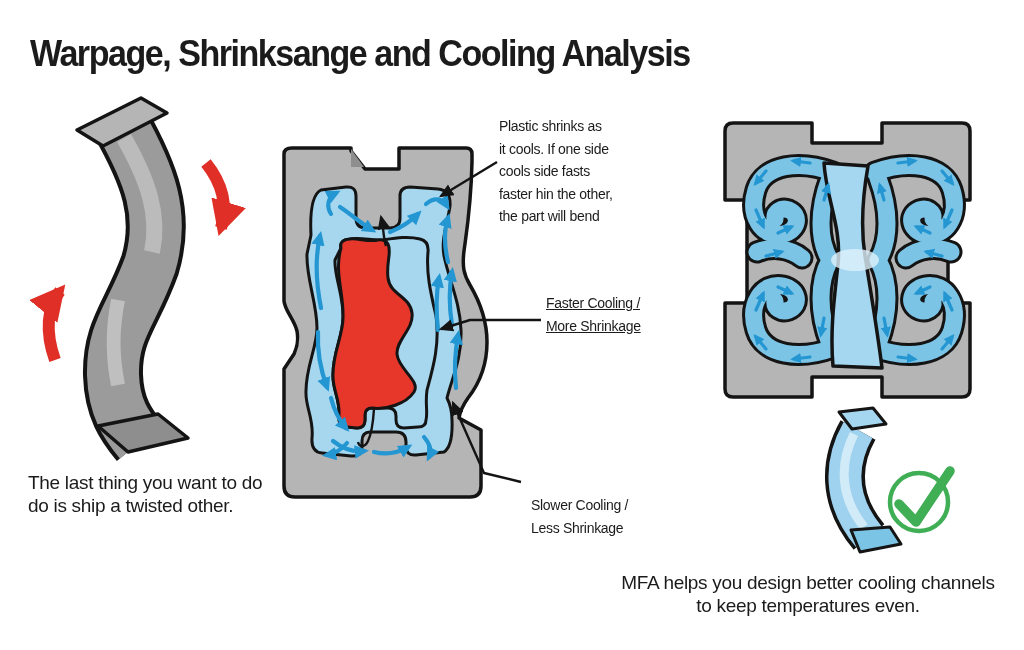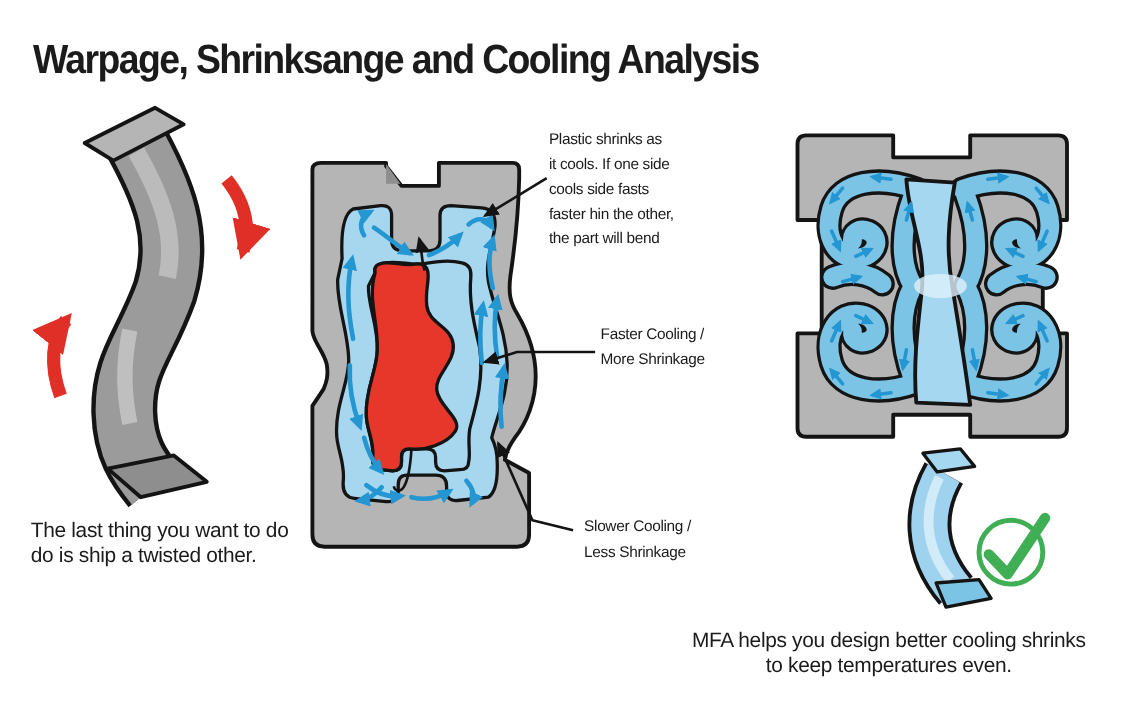--- a/index.html
+++ b/index.html
@@ -11,22 +11,22 @@
   }
   .stage{position:absolute;left:0;top:0;width:1024px;height:650px;}
   .txt{position:absolute;white-space:pre-line;color:var(--text,#1b1b1b);}
   .title{
     left:30px;top:33px;font-size:37px;font-weight:600;letter-spacing:-1.6px;
     transform:scaleX(0.92);transform-origin:left top;white-space:nowrap;
   }
   .note{font-size:14px;line-height:22.5px;letter-spacing:-0.3px;font-weight:400;}
   .caption{font-size:19px;line-height:23px;letter-spacing:-0.3px;}
   .note-shrink{left:499px;top:115px;width:200px;}
-  .note-faster{left:546px;top:292px;width:200px;}
-  .note-slower{left:531px;top:467px;width:200px;}
+  .note-faster{left:546px;top:292px;width:200px;text-decoration:underline;}
+  .note-slower{left:531px;top:494px;width:200px;}
   .cap-warped{left:28px;top:471px;width:260px;}
   .cap-mfa{left:598px;top:571px;width:420px;text-align:center;}
 </style>
 </head>
 <body>
 
 <div class="canvas">
 
   <svg class="stage" viewBox="0 0 1024 650">
     <defs>
@@ -223,15 +223,15 @@
 
   <div class="txt note note-faster">Faster Cooling /
 More Shrinkage</div>
 
   <div class="txt note note-slower">Slower Cooling /
 Less Shrinkage</div>
 
   <div class="txt caption cap-warped">The last thing you want to do
 do is ship a twisted other.</div>
 
-  <div class="txt caption cap-mfa">MFA helps you design better cooling shrinks
+  <div class="txt caption cap-mfa">MFA helps you design better cooling channels
 to keep temperatures even.</div>
 </div>
 
 </body></html>

